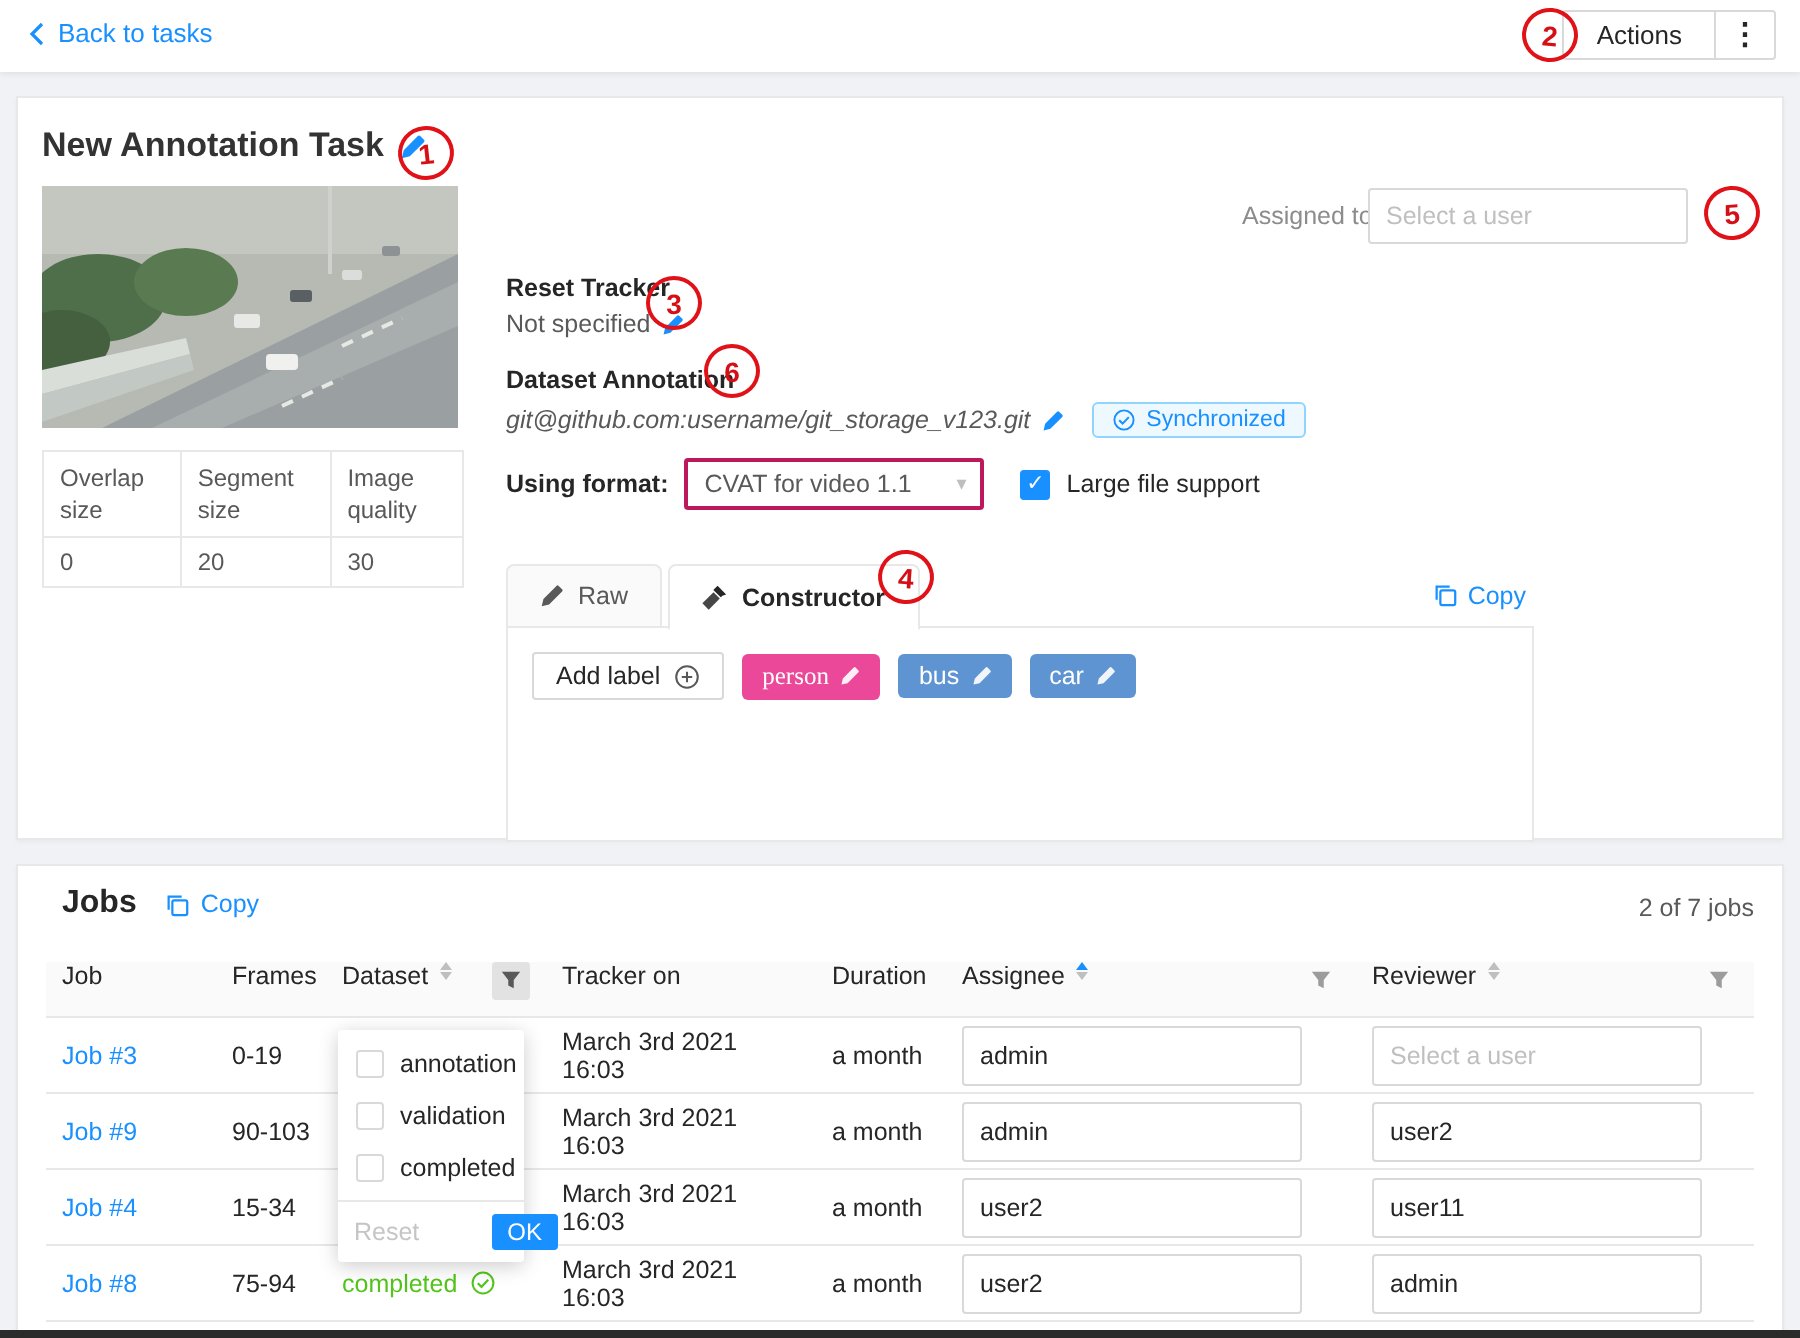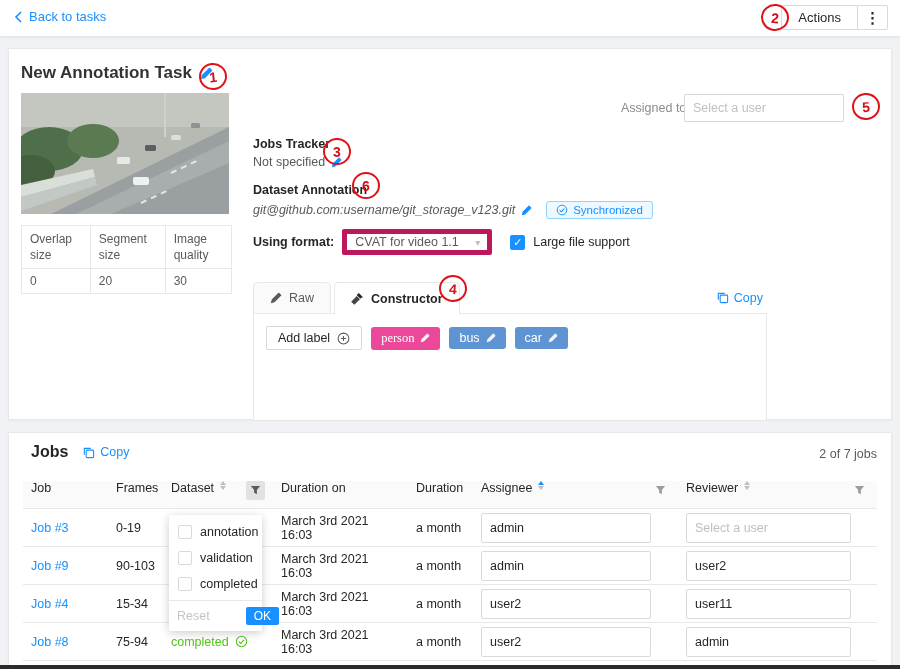--- a/index.html
+++ b/index.html
@@ -33,21 +33,21 @@
   .assignee-input { position:absolute; left:675px; top:45px; width:160px; height:28px; }
   input.ant { border:1px solid #d9d9d9; border-radius:2px; padding:0 8px; font-size:12.5px; color:#262626; font-family:inherit; outline:none; background:#fff; }
   input.ant::placeholder { color:#bfbfbf; }
   .section-label { position:absolute; left:244px; font-size:12.5px; font-weight:700; color:#262626; }
   .issue-label { top:88px; } .repo-label { top:134px; }
   .issue-value { position:absolute; left:244px; top:106px; color:#595959; font-size:12.5px; display:flex; align-items:center; gap:6px; }
   .repo-row { position:absolute; left:244px; top:152px; display:flex; align-items:center; gap:6px; font-size:12.5px; color:#595959; }
   .sync-badge { margin-left:8px; display:inline-flex; align-items:center; gap:5px; border:1px solid #91d5ff; background:#edf8ff; color:#1890ff; font-size:11.5px; padding:2px 9px; border-radius:3px; }
   .format-row { position:absolute; left:244px; top:180px; display:flex; align-items:center; gap:8px; }
   .format-label { font-weight:700; font-size:12.5px; }
-  .select-box { width:150px; height:26px; border:5px solid #be185d; border-radius:2px; display:flex; align-items:center; padding:0 8px; color:#595959; font-size:12.5px; position:relative; background:#fff; cursor:pointer; }
+  .select-box { width:150px; height:26px; border:2px solid #be185d; border-radius:2px; display:flex; align-items:center; padding:0 8px; color:#595959; font-size:12.5px; position:relative; background:#fff; cursor:pointer; }
   .select-caret { position:absolute; right:7px; color:#bfbfbf; font-size:10px; }
   .checkbox-checked { width:15px; height:15px; background:#1890ff; border-radius:2px; color:#fff; font-size:11px; line-height:15px; text-align:center; margin-left:10px; cursor:pointer; }
   .cb-label { font-size:12.5px; }
   
   .labels-box { position:absolute; left:244px; top:232px; width:514px; height:140px; }
   .tabbar { position:absolute; top:0; left:0; right:0; height:33px; display:flex; align-items:flex-end; }
   .tab { height:32px; display:flex; align-items:center; gap:7px; padding:0 16px; border:1px solid #e8e8e8; border-radius:4px 4px 0 0; margin-right:3px; background:#fafafa; color:#595959; cursor:pointer; position:relative; z-index:2; font-size:12.5px; }
   .tab.active { background:#fff; border-bottom:1px solid #fff; color:#262626; font-weight:600; margin-bottom:-1px; height:33px; }
   .copy-link { margin-left:auto; align-self:center; color:#1890ff; display:flex; align-items:center; gap:5px; cursor:pointer; padding-right:4px; font-size:12.5px; }
   .tab-content { position:absolute; top:32px; left:0; right:0; bottom:0; border:1px solid #e8e8e8; background:#fff; }
@@ -155,21 +155,21 @@
       <td>0</td>
       <td>20</td>
       <td>30</td>
     </tr>
   </tbody>
     </table>
 
   <div class="assigned-label">Assigned to</div>
   <input class="ant assignee-input" placeholder="Select a user" style="">
 
-  <div class="section-label issue-label">Jobs Tracker</div>
+  <div class="section-label issue-label">Reset Tracker</div>
   <div class="issue-value">
     <span>Not specified</span>
     <span>
       <svg width="11" height="11" viewBox="0 0 14 14">
           <path d="M12.9 3.1l-2-2a.9.9 0 0 0-1.3 0L2 8.7 1 13l4.3-1 7.6-7.6a.9.9 0 0 0 0-1.3z" fill="#1890ff"></path>
         </svg>
     </span>
   </div>
 
   <div class="section-label repo-label">Dataset Annotation</div>
@@ -300,21 +300,21 @@
             <span class="caret-down"></span>
           </span>
         <span class="spacer"></span>
         <span class="funnel-box active">
           <svg width="11" height="11" viewBox="0 0 12 12">
               <path d="M1 1h10L7.5 5.5V10L4.5 8.4V5.5L1 1z" fill="#595959"></path>
             </svg>
         </span>
       </div>
       <div>
-          <span>Duration on</span>
+          <span>Tracker on</span>
         </div>
       <div>
           <span>Duration</span>
         </div>
       <div>
         <span>Assignee</span>
         <span class="sorter">
             <span class="caret-up on"></span>
             <span class="caret-down"></span>
           </span>

